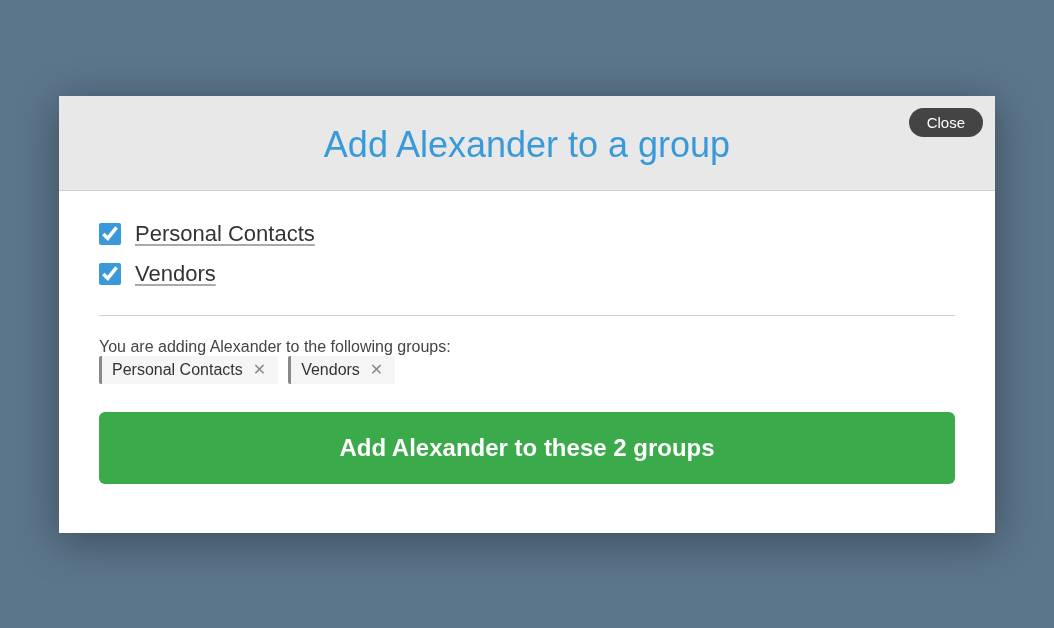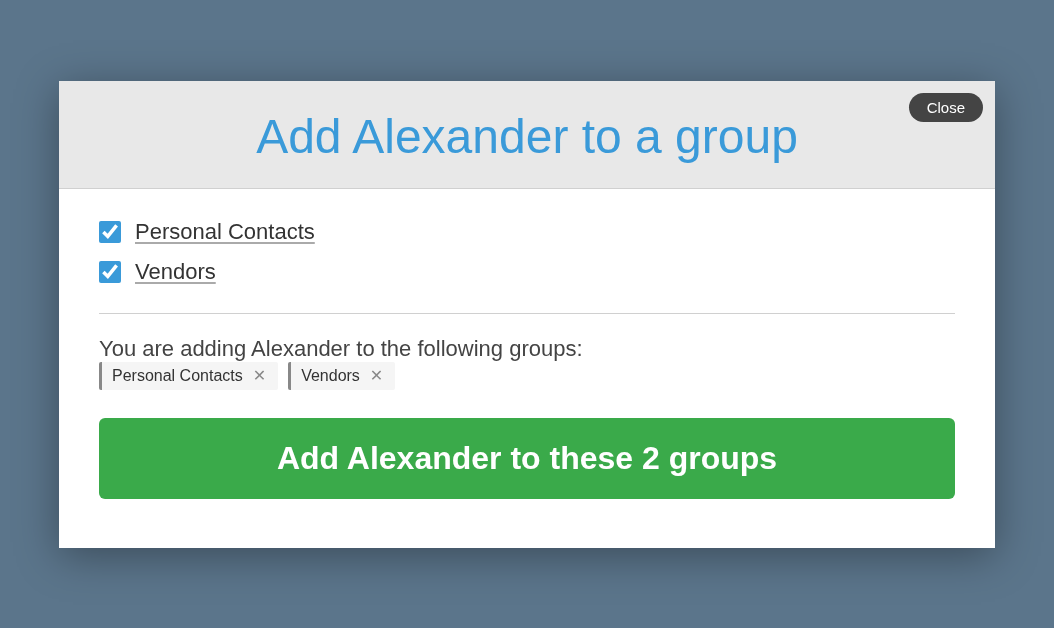--- a/index.html
+++ b/index.html
@@ -33,21 +33,21 @@
     }
 
     .modal-header {
       background: #e8e8e8;
       padding: 28px 40px 24px;
       text-align: center;
       border-bottom: 1px solid #d0d0d0;
     }
 
     .modal-title {
-      font-size: 48px;
+      font-size: 36px;
       font-weight: 400;
       color: #3a9ad9;
     }
 
     .close-button {
       position: absolute;
       top: 12px;
       right: 12px;
       background: #444;
       color: #fff;
@@ -92,21 +92,21 @@
       text-underline-offset: 3px;
     }
 
     .divider {
       border: none;
       border-top: 1px solid #d0d0d0;
       margin: 10px 0 22px;
     }
 
     .summary-text {
-      font-size: 22px;
+      font-size: 16px;
       color: #444;
     }
 
     .tags-row {
       display: flex;
       gap: 10px;
       margin-bottom: 28px;
       flex-wrap: wrap;
     }
 
@@ -130,21 +130,21 @@
     }
 
     .add-button {
       display: block;
       width: 100%;
       background: #3aaa4a;
       color: #fff;
       border: none;
       border-radius: 6px;
       padding: 22px 20px;
-      font-size: 32px;
+      font-size: 24px;
       font-weight: 700;
       cursor: pointer;
       text-align: center;
     }
   </style>
 </head>
 <body>
 
 <div class="background-overlay">
   <div class="modal">

